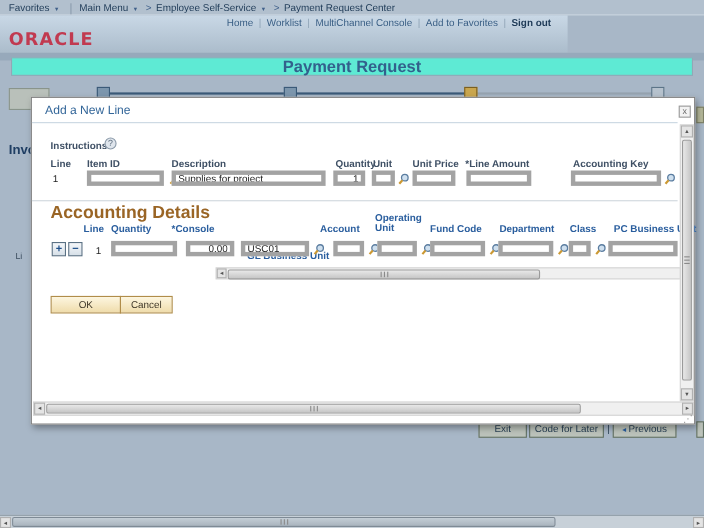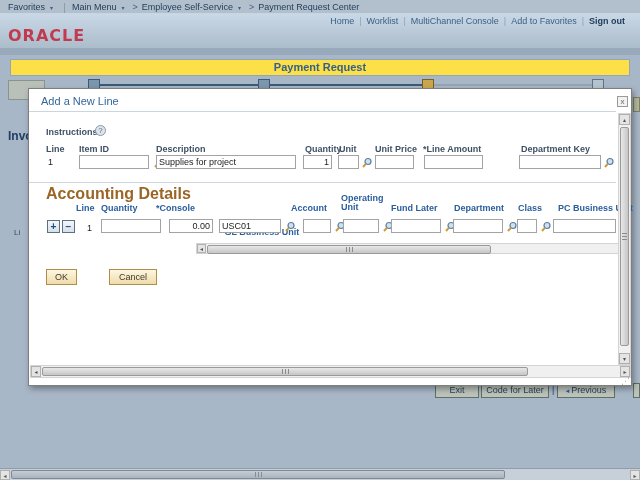--- a/index.html
+++ b/index.html
@@ -10,33 +10,33 @@
   
   .topbar { position:absolute; left:0; top:0; width:640px; height:14px;
             background:#b2c0ce; border-bottom:1px solid #c9d5e0;
             font-size:9px; line-height:14px; color:#1e3a57; white-space:nowrap; padding-left:8px; }
   .topbar .crumb { color:#1e3a57; margin-right:4px; cursor:default; }
   .topbar .caret { font-size:6px; color:#41608a; margin:0 4px 0 1px; }
   .topbar .vsep { display:inline-block; width:1px; height:10px; background:#8b9cad;
                   vertical-align:middle; margin:0 7px; }
   .topbar .gt { color:#41608a; margin:0 4px; }
 
-  .logoband { position:absolute; left:0; top:14px; width:640px; height:34px;
+  .logoband { position:absolute; left:0; top:14px; width:516px; height:34px;
               background:linear-gradient(#c9d8e6,#abbccb); }
   .utilnav { position:absolute; right:10px; top:2px; font-size:9px; color:#3a5f85; white-space:nowrap; }
   .utilnav .ulink { color:#3a5f85; margin:0 5px; cursor:pointer; }
   .utilnav .usep { color:#8fa3b6; }
   .utilnav .signout { color:#1e3a57; font-weight:bold; margin-left:5px; }
   .oralogo { position:absolute; left:8px; top:12px; color:#c13a50; font-weight:bold;
              font-size:16px; letter-spacing:1px; font-family:"DejaVu Sans", sans-serif; }
   .substrip { position:absolute; left:0; top:48px; width:640px; height:7px; background:#97a9bb; }
 
-  .banner { position:absolute; left:10px; top:59px; width:620px; height:17px;
-            background:#fde047; border:1px solid #94a6b6; text-align:center;
-            font-size:11px; font-weight:bold; color:#33608c; line-height:15px; }
+  .banner { position:absolute; left:10px; top:52px; width:620px; height:17px;
+            background:#5eead4; border:1px solid #94a6b6; text-align:center;
+            font-size:15px; font-weight:bold; color:#33608c; line-height:15px; }
 
   
   .trainline { position:absolute; top:84px; height:2px; }
   .stop { position:absolute; top:79px; width:12px; height:12px; border:1px solid #3b5a78; background:#7c96ad; }
   .stop.active { background:#c9a64e; border-color:#7a5f22; }
   .stop.future { background:#b6c2cd; border-color:#5c7488; }
 
   
   .bg-box { position:absolute; background:#b9c0ba; border:1px solid #89948b; }
   .bg-head { position:absolute; left:8px; top:129px; width:20px; overflow:hidden;
@@ -59,21 +59,21 @@
              line-height:9px; text-align:center; cursor:pointer; }
   .m-divider { position:absolute; left:0; top:22px; width:587px; border-top:1px solid #c9d6e2; }
 
   .lbl { position:absolute; font-size:9px; font-weight:bold; color:#3f5065; white-space:nowrap; }
   .hdr { position:absolute; font-size:9px; font-weight:bold; color:#2a5e9e; white-space:nowrap; }
   .hdr.wrap { white-space:normal; line-height:9px; }
   .val { position:absolute; font-size:9px; color:#222; white-space:nowrap; }
   .sec { position:absolute; font-size:16px; font-weight:bold; color:#9a6525; white-space:nowrap; }
   .sec-rule { position:absolute; left:0; top:93px; width:587px; border-top:1px solid #cfd6dd; }
 
-  .ps-input { position:absolute; height:14px; border:1px solid #a3a3a3; background:#fff;
+  .ps-input { position:absolute; height:14px; border:4px solid #a3a3a3; background:#fff;
               font-family:"Liberation Sans", sans-serif; font-size:9px; color:#222; padding:0 2px; }
   .ps-input.right { text-align:right; }
 
   .lookup { position:absolute; width:12px; height:12px; cursor:pointer; }
 
   .help { position:absolute; width:11px; height:11px; border:1px solid #8a99a8; border-radius:50%;
           background:#dfe5ec; color:#5a6b7c; font-size:8px; line-height:10px; text-align:center; cursor:pointer; }
 
   .rowbtn { position:absolute; width:13px; height:13px; border:1px solid #5a7184;
             background:linear-gradient(#f4f7fa,#d7e0e8); color:#1d4e89; font-weight:bold;
@@ -147,21 +147,21 @@
     <div class="lbl" style="left:17px; top:38px;">Instructions</div>
     <div class="help" style="left:66px; top:36px;">?</div>
 
     <div class="lbl" style="left:17px; top:55px;">Line</div>
     <div class="lbl" style="left:50px; top:55px;">Item ID</div>
     <div class="lbl" style="left:127px; top:55px;">Description</div>
     <div class="lbl" style="left:276px; top:55px;">Quantity</div>
     <div class="lbl" style="left:310px; top:55px;">Unit</div>
     <div class="lbl" style="left:346px; top:55px;">Unit Price</div>
     <div class="lbl" style="left:394px; top:55px;text-align:center;">*Line Amount</div>
-    <div class="lbl" style="left:492px; top:55px;">Department Key</div>
+    <div class="lbl" style="left:492px; top:55px;">Accounting Key</div>
 
     <div class="val" style="left:19px; top:68px;">1</div>
     <input class="ps-input" style="left: 50px; top: 66px; width: 70px;" value="">
     <svg class="lookup" style="left:124px; top:68px;" viewBox="0 0 12 12">
         <circle cx="7" cy="4.5" r="3" fill="#cfe0ef" stroke="#5b7da0" stroke-width="1.2"></circle>
         <line x1="4.8" y1="6.8" x2="2" y2="10" stroke="#cc9933" stroke-width="2"></line>
       </svg>
     <input class="ps-input" style="left: 127px; top: 66px; width: 140px;" value="Supplies for project">
     <input class="ps-input right" style="left: 274px; top: 66px; width: 29px;" value="1">
     <input class="ps-input" style="left: 309px; top: 66px; width: 21px;" value="">
@@ -179,21 +179,21 @@
 
     <div class="sec-rule"></div>
     <div class="sec" style="left:17px; top:96px;">Accounting Details</div>
 
     <div class="hdr" style="left:47px; top:114px;">Line</div>
     <div class="hdr" style="left:72px; top:114px;">Quantity</div>
     <div class="hdr" style="left:127px; top:114px;">*Console</div>
     <div class="hdr" style="left:192px; top:114px;margin-top:24px;">*GL Business Unit</div>
     <div class="hdr" style="left:262px; top:114px;">Account</div>
     <div class="hdr wrap" style="left:312px; top:105px; width:44px;">Operating Unit</div>
-    <div class="hdr" style="left:362px; top:114px;">Fund Later</div>
+    <div class="hdr" style="left:362px; top:114px;">Fund Code</div>
     <div class="hdr" style="left:425px; top:114px;">Department</div>
     <div class="hdr" style="left:489px; top:114px;">Class</div>
     <div class="hdr" style="left:529px; top:114px;">PC Business Unit</div>
 
     <div class="rowbtn" style="left:18px; top:131px;">+</div>
     <div class="rowbtn" style="left:33px; top:131px;">−</div>
     <div class="val" style="left:58px; top:134px;">1</div>
     <input class="ps-input" style="left: 72px; top: 130px; width: 60px;" value="">
     <input class="ps-input right" style="left: 140px; top: 130px; width: 44px;" value="0.00">
     <input class="ps-input" style="left: 190px; top: 130px; width: 62px;" value="USC01">
@@ -228,21 +228,21 @@
       </svg>
     <input class="ps-input" style="left: 524px; top: 130px; width: 63px;" value="">
 
     <div class="sb-track-h" style="left:167px; top:154px; width:423px; height:11px;">
       <div class="sb-arrow" style="left:0; top:0; width:9px; height:9px; line-height:9px;">◂</div>
       <div class="sb-thumb-h" style="left:10px; width:284px;">
           <span class="grip-h"></span>
         </div>
     </div>
 
-    <div class="btn-tan" style="left:17px; top:180px; width:31px;">OK</div>
+    <div class="btn-tan" style="left:17px; top:180px; width:64px;">OK</div>
     <div class="btn-tan" style="left:80px; top:180px; width:48px;">Cancel</div>
 
     <div class="sb-track-v" style="left:589px; top:24px; width:13px; height:252px;">
       <div class="sb-arrow" style="left:0; top:0; width:11px; height:11px; line-height:11px;">▴</div>
       <div class="sb-thumb-v" style="top:13px; height:219px;">
           <span class="grip-v"></span>
         </div>
       <div class="sb-arrow" style="left:0; bottom:0; width:11px; height:11px; line-height:11px;">▾</div>
     </div>
 

